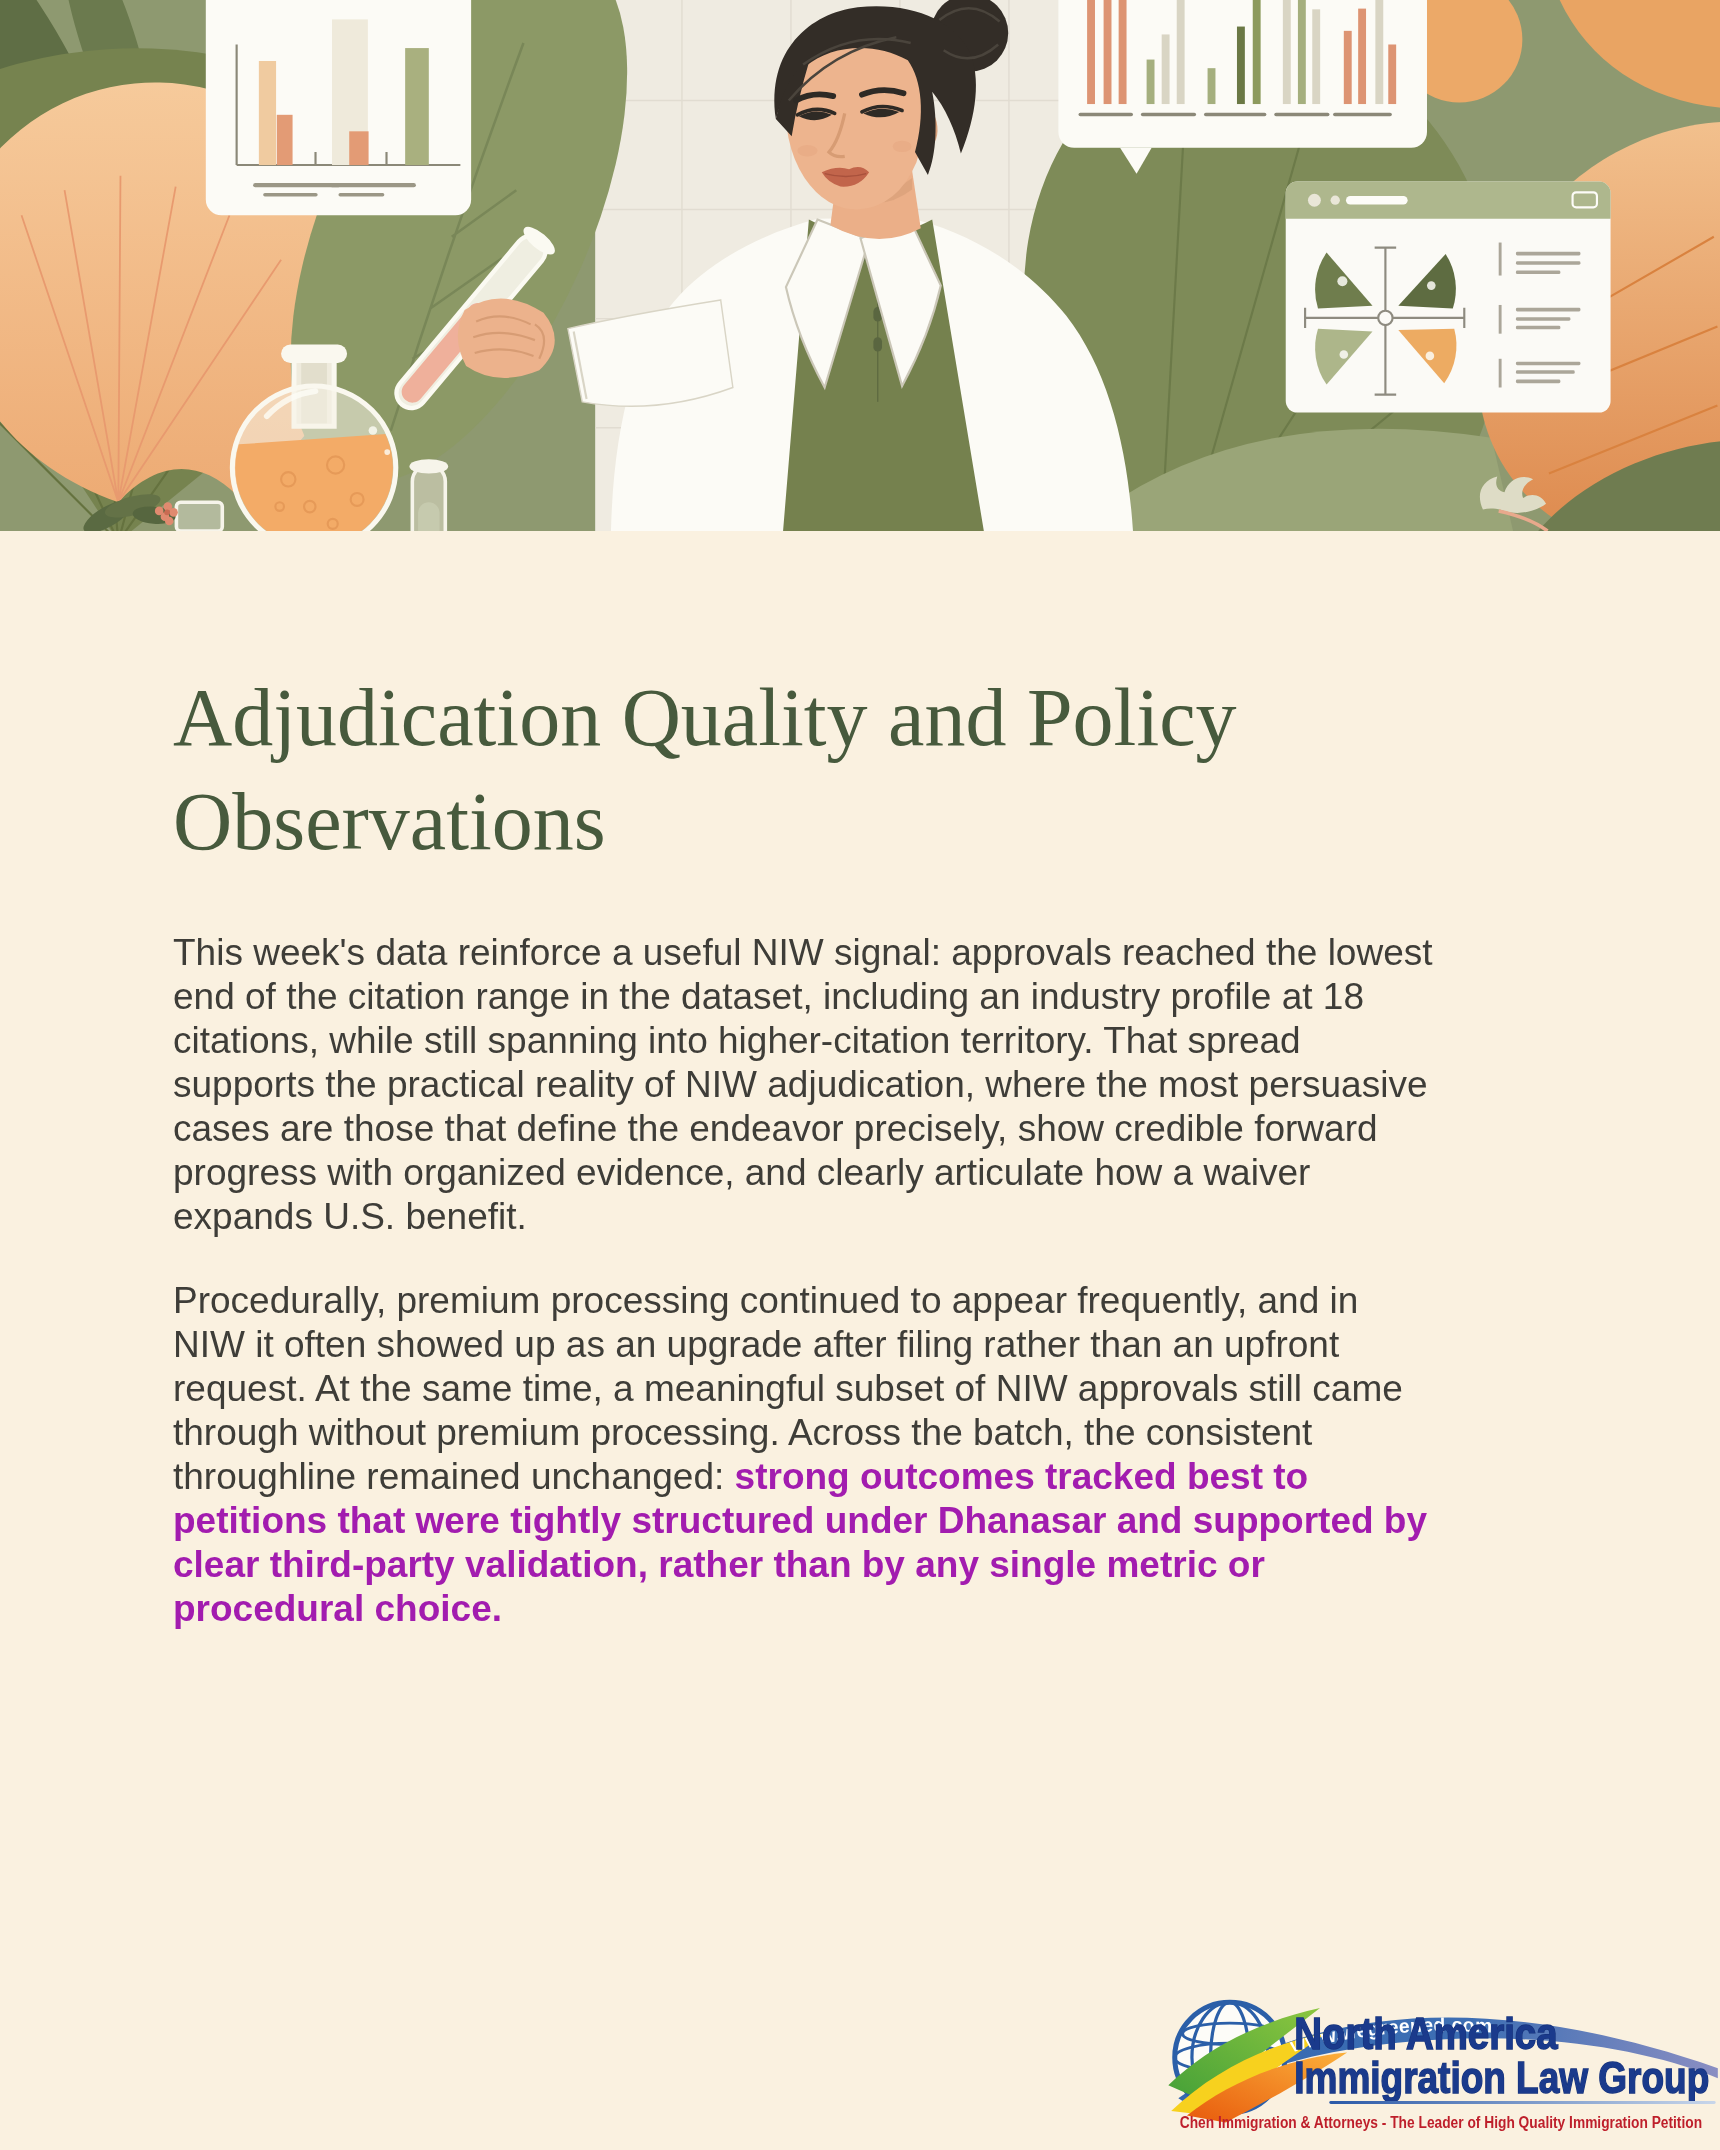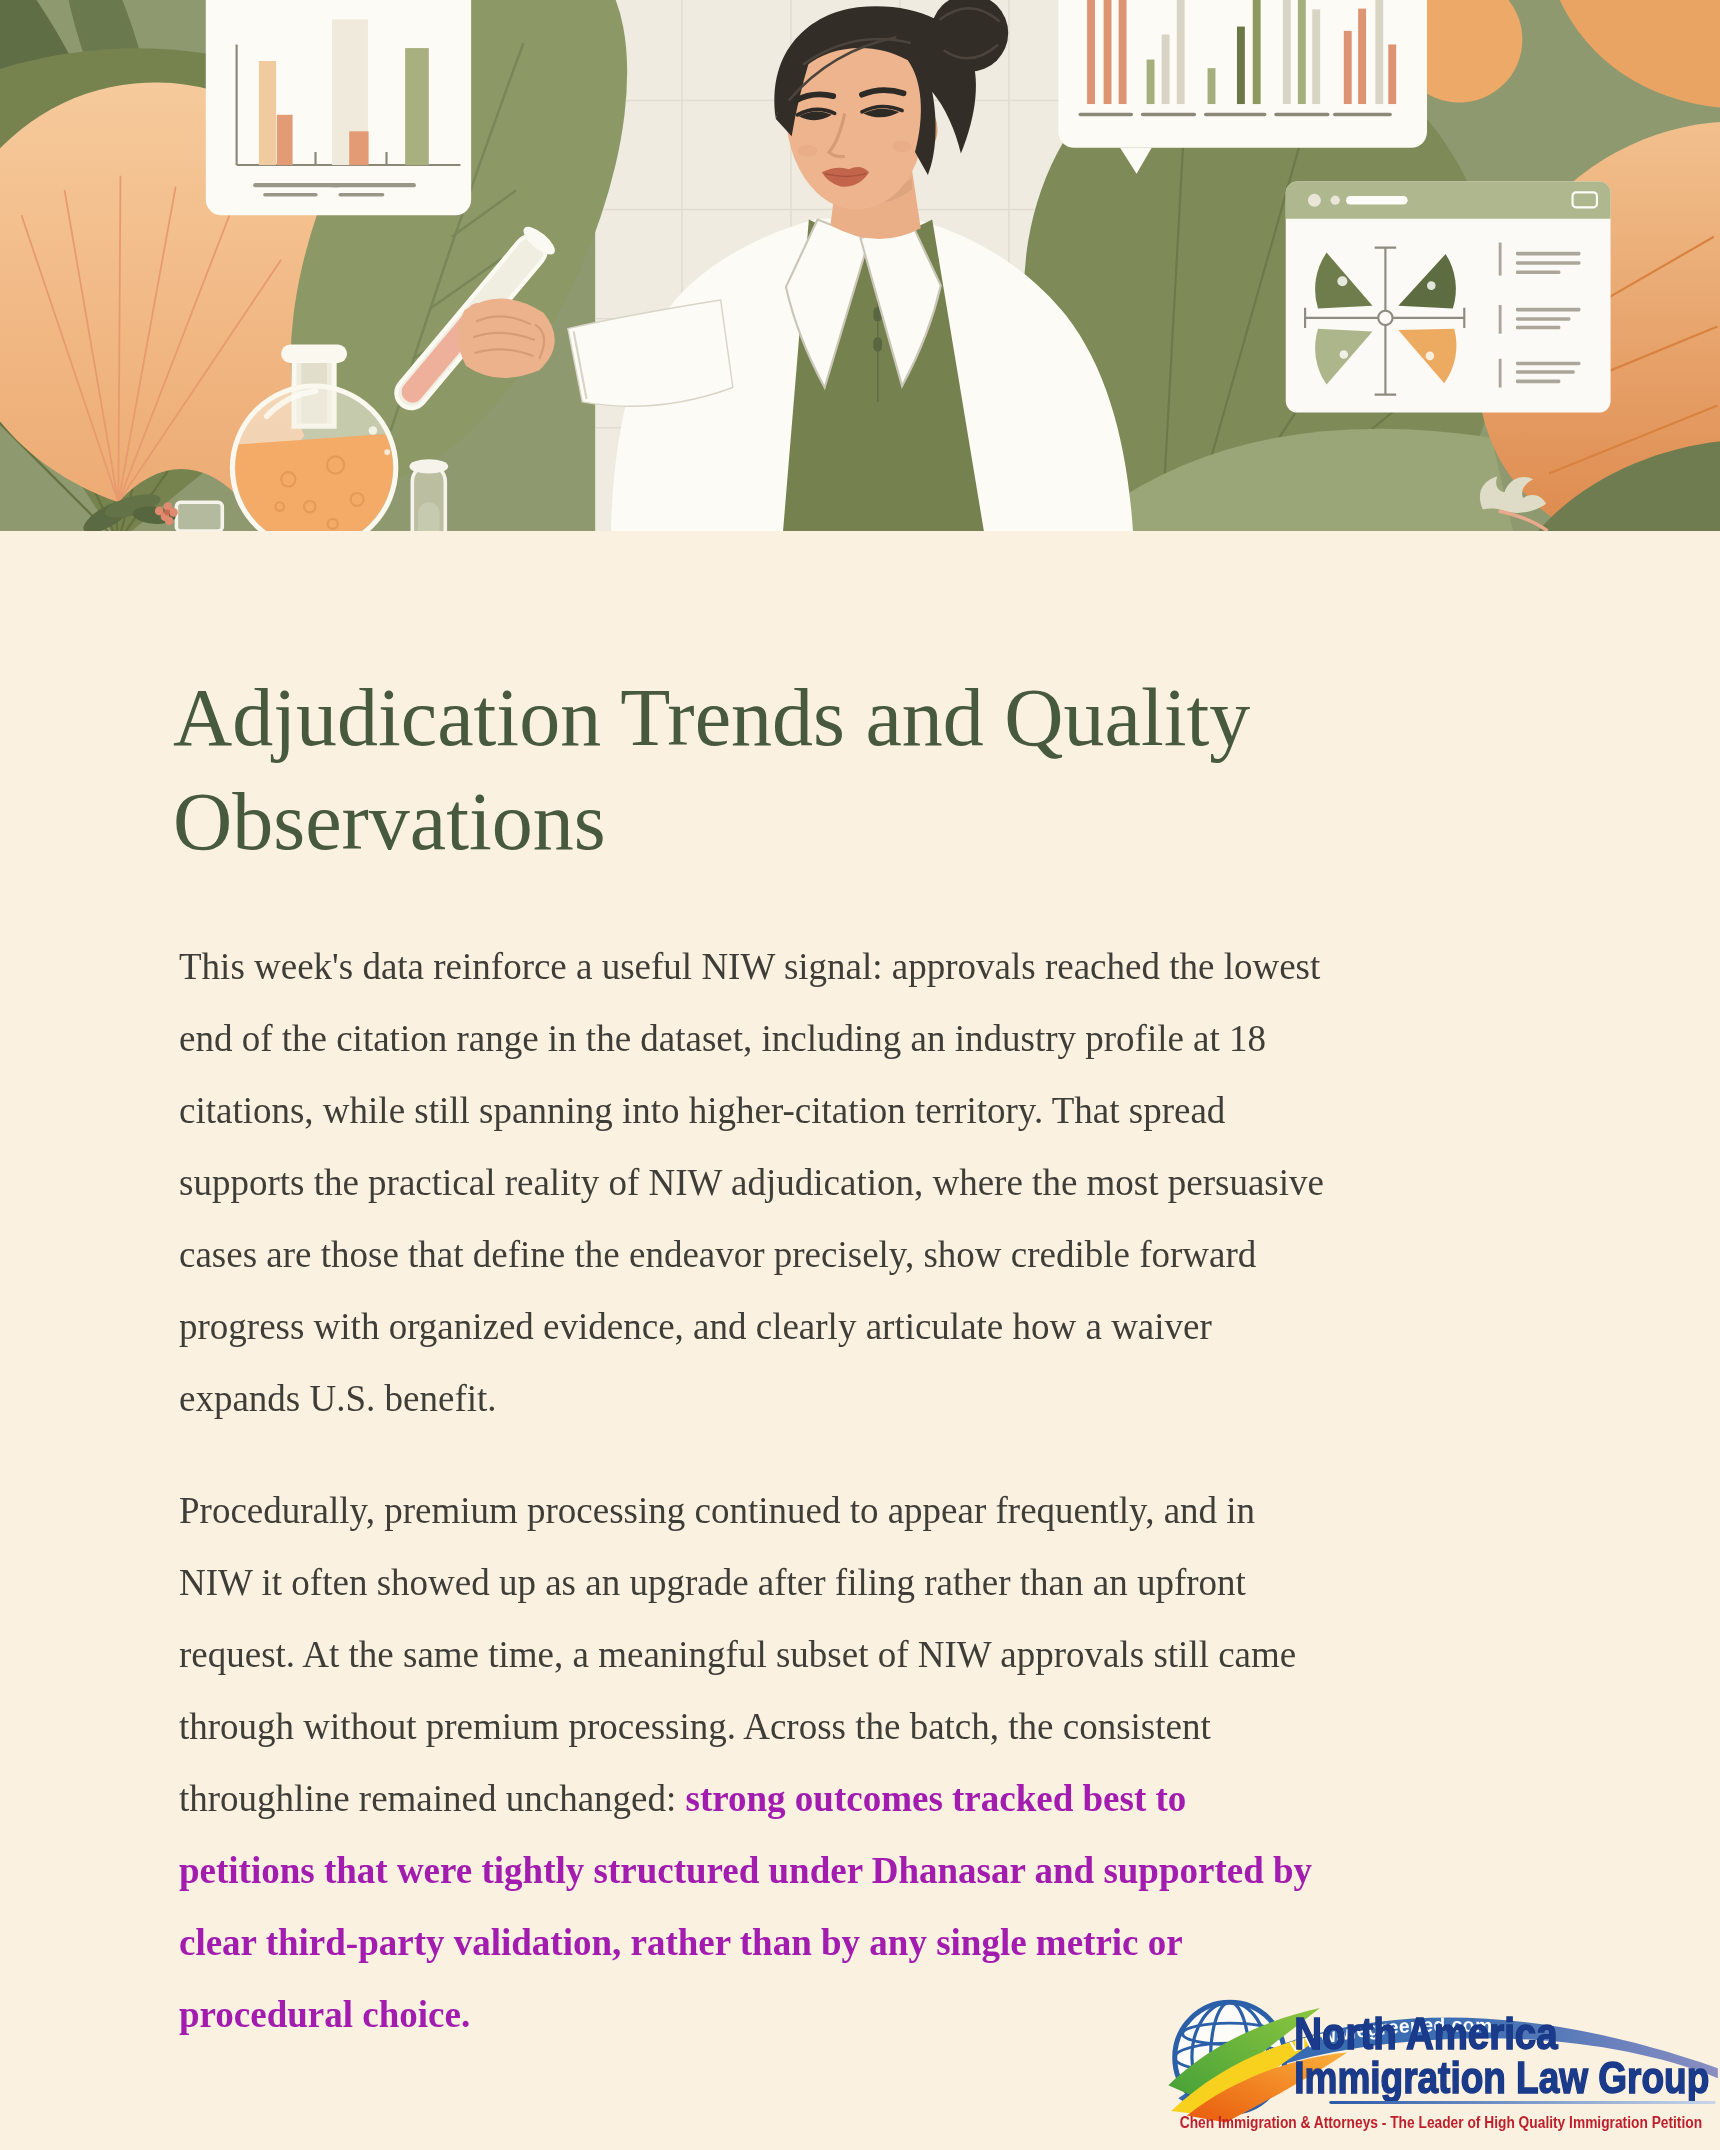--- a/index.html
+++ b/index.html
@@ -8,22 +8,22 @@
     background:#FAF1E0;
     font-family:"Liberation Sans", sans-serif;
   }
   .hero{position:absolute;top:0;left:0;width:1721px;height:531px;display:block;}
   main{position:absolute;top:531px;left:0;width:1721px;padding:135px 0 0 173px;box-sizing:border-box;}
   h1.title{
     margin:0;font-family:"Liberation Serif", serif;font-weight:400;
     font-size:82px;line-height:104px;color:#475A3D;white-space:pre-line;
   }
   p.bodytext{
-    margin:57px 0 0 6px;width:1434px;
-    font-size:37px;line-height:72px;color:#3E3D38;white-space:pre-line;font-family:Liberation Serif, serif;
+    margin:57px 0 0 0;width:1434px;
+    font-size:37px;line-height:44px;color:#3E3D38;white-space:pre-line;
   }
   p.second{margin-top:40px;}
   strong.em-green{color:#a21caf;font-weight:bold;}
   .logo-wrap{position:absolute;right:0;bottom:7.2px;width:553px;height:166px;}
   .logo-wrap svg{display:block;width:553px;height:166px;}
 </style>
 </head>
 <body>
 
 <svg class="hero" viewBox="0 0 2400 740" preserveAspectRatio="none" aria-hidden="true">
@@ -239,21 +239,21 @@
     <circle cx="233" cy="714" r="4" fill="#C96B52"></circle>
   </g>
 
   <g>
     <path d="M2068,710 C2058,688 2066,670 2088,664 C2084,676 2088,684 2098,686 C2104,668 2122,660 2138,668 C2126,674 2120,684 2124,694 C2136,686 2150,690 2156,702 C2140,714 2116,718 2098,712 C2086,708 2076,708 2068,710 Z" fill="#DEDCC6"></path>
     <path d="M2090,712 Q2135,722 2158,740" stroke="#E8A98C" stroke-width="5" fill="none"></path>
   </g>
 </svg>
 
 <main>
-  <h1 class="title">Adjudication Trends and Quality
+  <h1 class="title">Adjudication Quality and Policy
 Observations</h1>
   <p class="bodytext">This week's data reinforce a useful NIW signal: approvals reached the lowest
 end of the citation range in the dataset, including an industry profile at 18
 citations, while still spanning into higher-citation territory. That spread
 supports the practical reality of NIW adjudication, where the most persuasive
 cases are those that define the endeavor precisely, show credible forward
 progress with organized evidence, and clearly articulate how a waiver
 expands U.S. benefit.</p>
   <p class="bodytext second"><span>Procedurally, premium processing continued to appear frequently, and in
 NIW it often showed up as an upgrade after filing rather than an upfront

